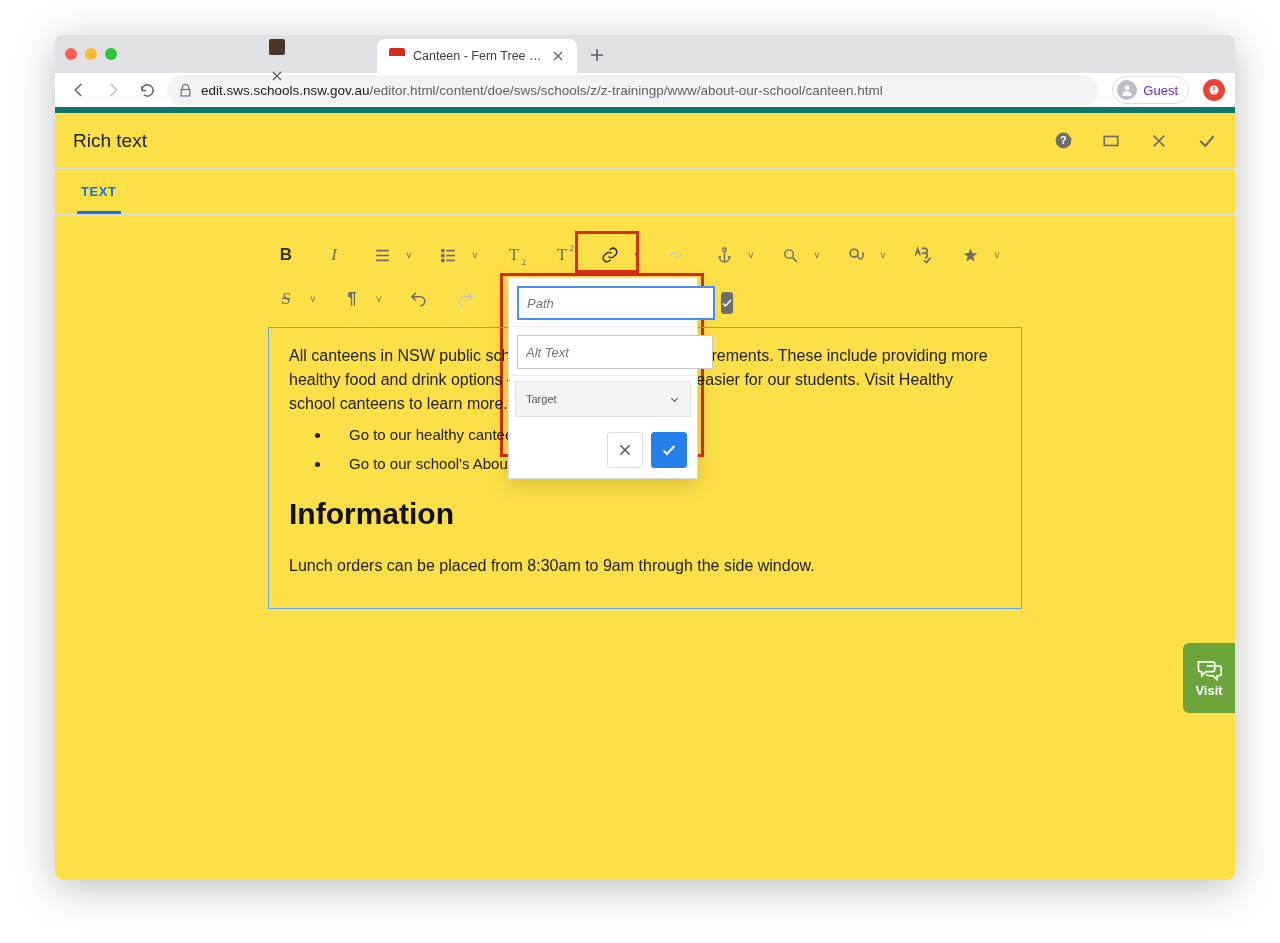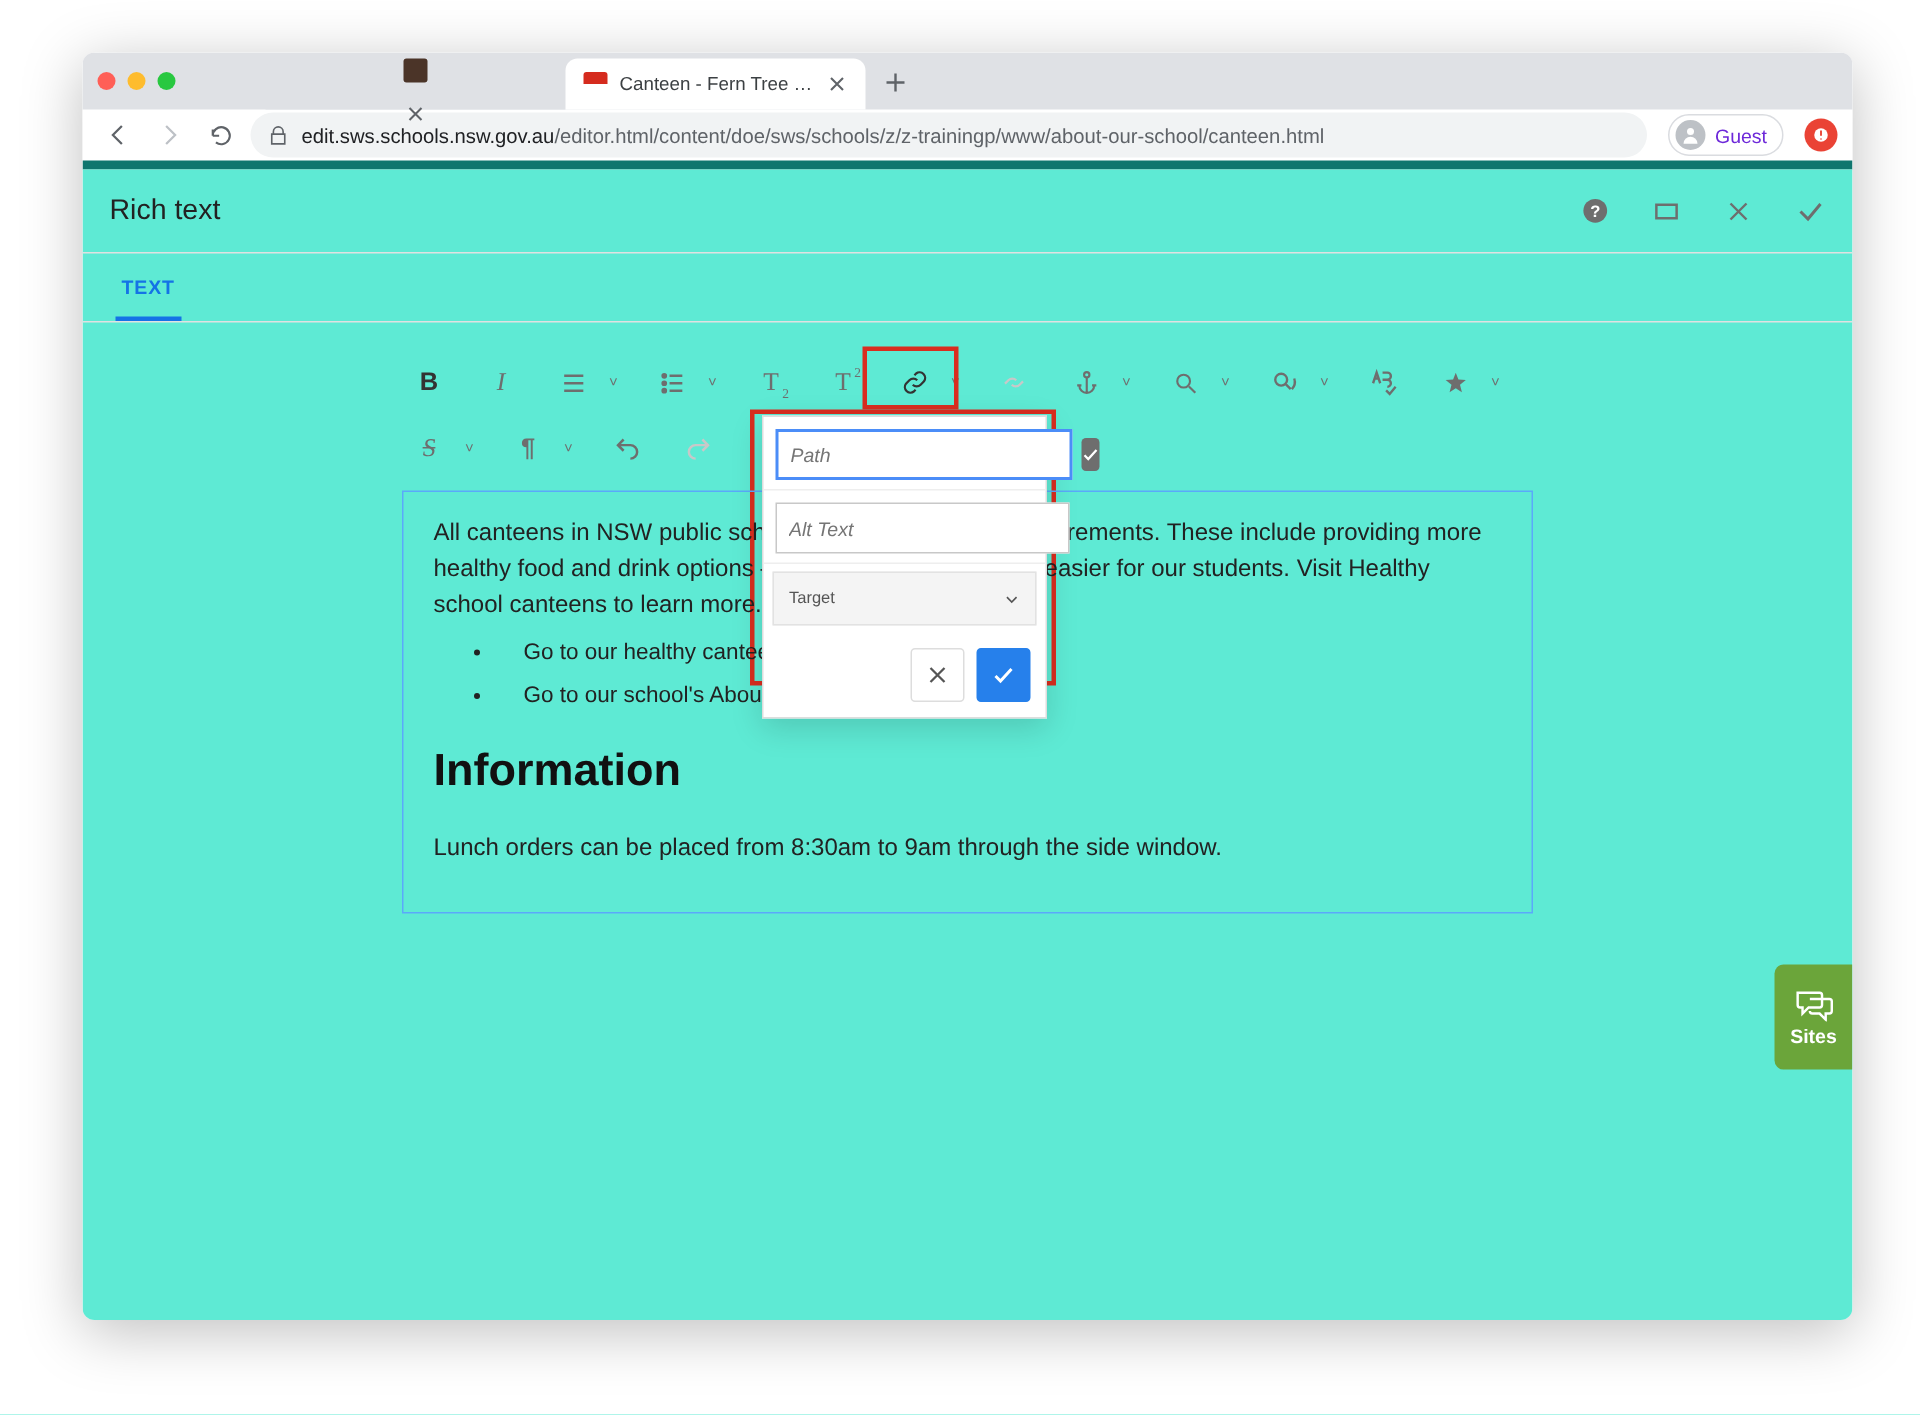--- a/index.html
+++ b/index.html
@@ -99,21 +99,21 @@
   .guest-chip {
     height: 28px; border: 1px solid #dadce0; border-radius: 14px;
     display: flex; align-items: center; padding: 0 10px 0 4px; gap: 6px;
     font-size: 13px; color: #6d28d9; margin-left: 8px;
   }
   .guest-avatar { width: 20px; height: 20px; border-radius: 50%; background: #bdc1c6; display:flex;align-items:center;justify-content:center;}
   .ext-badge { width: 22px; height: 22px; border-radius: 50%; background: #ea4335; color:#fff; display:flex;align-items:center;justify-content:center; margin-left:8px; font-size:12px;}
 
   
   .aem {
-    flex: 1; background: #5eead4; overflow: hidden; position: relative;
+    flex: 1; background: #fde047; overflow: hidden; position: relative;
   }
   .aem-header {
     height: 56px; display: flex; align-items: center; justify-content: space-between;
     padding: 0 18px; border-bottom: 1px solid var(--aem-border);
   }
   .aem-title { font-size: 19px; color: #222; font-weight: 400;}
   .aem-header-actions { display: flex; align-items: center; gap: 28px; color: var(--aem-gray-icon);}
   .aem-header-actions .ico { width: 20px; height: 20px; display:flex;align-items:center;justify-content:center;}
 
   .aem-tabs {
@@ -492,18 +492,18 @@
       </div>
     </div>
 
     <div class="help-widget">
       <div class="bubble">
         <svg width="26" height="22" viewBox="0 0 32 26" fill="none" stroke="#fff" stroke-width="2">
           <path d="M3 3 H21 a2 2 0 0 1 2 2 V13 a2 2 0 0 1 -2 2 H12 L7 20 V15 H5 a2 2 0 0 1 -2 -2 Z"></path>
           <path d="M13 8 H29 a2 2 0 0 1 2 2 V18 a2 2 0 0 1 -2 2 H26 V25 L21 20 H15 a2 2 0 0 1 -2 -2"></path>
         </svg>
       </div>
-      <div>Sites</div>
+      <div>Visit</div>
     </div>
 
   </div>
 
 </div>
 
 </body></html>

